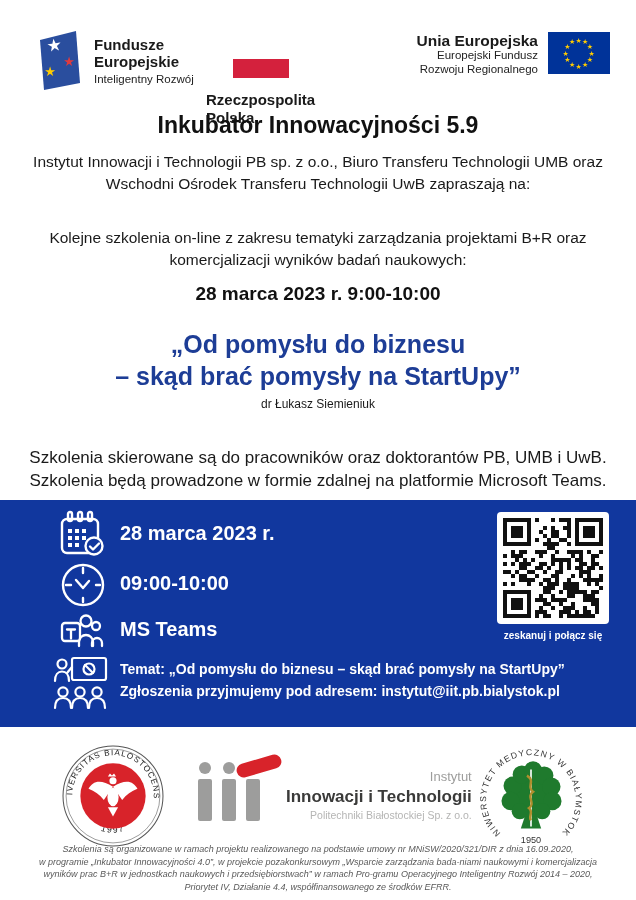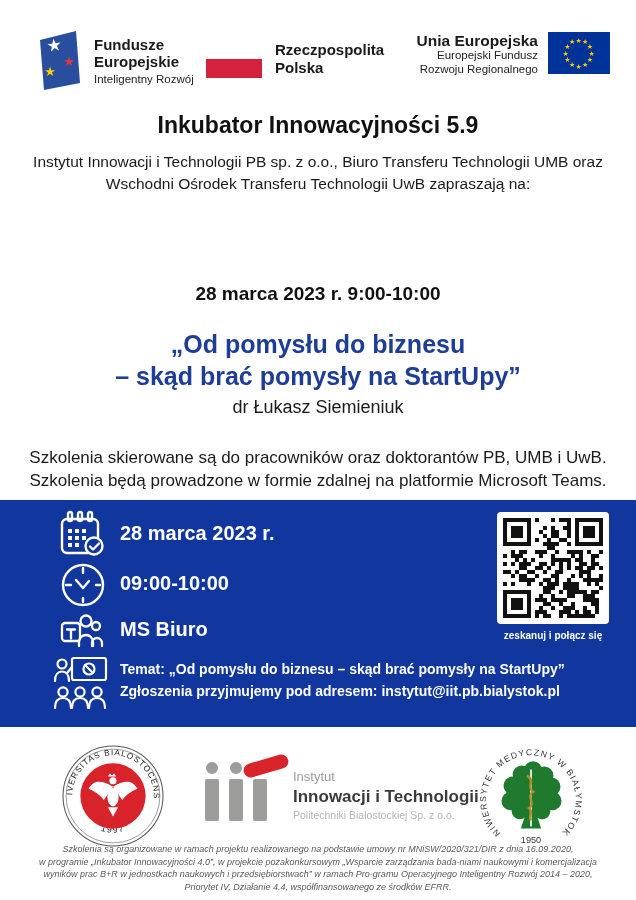--- a/index.html
+++ b/index.html
@@ -3,21 +3,21 @@
 <meta charset="utf-8">
 <style>
   html,body{margin:0;padding:0;background:#fff;}
   .poster{position:relative;width:636px;height:900px;background:#fff;overflow:hidden;
           font-family:"Liberation Sans",sans-serif;color:#1a1a1a;}
   
   .hdr{position:absolute;top:26px;left:36px;right:26px;height:78px;}
   .fe{position:absolute;left:0;top:2px;display:flex;align-items:center;gap:10px;}
   .fe-text .l1,.fe-text .l2{font-weight:bold;font-size:15px;line-height:17px;}
   .fe-text .sub{font-size:11.5px;margin-top:3px;color:#222;}
-  .pl{position:absolute;left:170px;top:14px;display:flex;align-items:center;gap:13px;}
+  .pl{position:absolute;left:170px;top:14px;display:flex;align-items:center;gap:13px;flex-direction:column;}
   .pl-flag{width:56px;height:38px;box-shadow:0 0 0 1px #ddd inset;}
   .pl-flag .w{height:19px;background:#fff;}
   .pl-flag .r{height:19px;background:#d4213d;}
   .pl-text div{font-weight:bold;font-size:15px;line-height:18px;}
   .eu{position:absolute;right:0;top:6px;display:flex;align-items:flex-start;gap:10px;}
   .eu-text{text-align:right;}
   .eu-text .t{font-weight:bold;font-size:15.5px;line-height:17px;}
   .eu-text .s{font-size:11.5px;line-height:13.5px;color:#222;}
   .eu-flag{position:relative;width:62px;height:42px;background:#003399;}
   .eu-flag span{position:absolute;color:#ffcc00;font-size:7px;line-height:7px;}
@@ -25,37 +25,37 @@
   .program-title{position:absolute;top:112px;left:0;width:100%;text-align:center;
                  font-size:23px;font-weight:bold;color:#111;}
   .organizers{position:absolute;top:151px;left:24px;right:24px;text-align:center;
               font-size:15.5px;line-height:22px;}
   .series-info{position:absolute;top:227px;left:40px;right:40px;text-align:center;
                font-size:15.5px;line-height:22px;}
   .dt-heading{position:absolute;top:283px;left:0;width:100%;text-align:center;
               font-size:19px;font-weight:bold;color:#111;}
   .event-title{position:absolute;top:328px;left:0;width:100%;text-align:center;
                font-size:25px;font-weight:bold;color:#1d3d96;line-height:32px;}
-  .speaker{position:absolute;top:397px;left:0;width:100%;text-align:center;font-size:18px;}
+  .speaker{position:absolute;top:397px;left:0;width:100%;text-align:center;font-size:12px;}
   .audience{position:absolute;top:446px;left:16px;right:16px;text-align:center;
             font-size:17px;line-height:23px;}
   
   .banner{position:absolute;top:500px;left:0;width:636px;height:227px;background:#11379e;color:#fff;}
   .b-icon{position:absolute;}
   .b-text{position:absolute;left:120px;font-weight:bold;font-size:20px;}
   .b-block{position:absolute;left:120px;top:158px;font-weight:bold;font-size:14px;line-height:22px;}
   .qr-card{position:absolute;left:497px;top:12px;width:100px;height:100px;background:#fff;
            border-radius:4px;padding:6px;}
   .qr-caption{position:absolute;left:487px;top:130px;width:132px;text-align:center;
               font-size:10px;font-weight:bold;}
   
   .footer{position:absolute;top:743px;left:0;width:636px;height:118px;}
   .uwb{position:absolute;left:62px;top:2px;}
   .umb{position:absolute;left:474px;top:0;}
-  .iit{position:absolute;left:205px;top:18px;display:flex;align-items:flex-start;gap:14px;}
+  .iit{position:absolute;left:198px;top:18px;display:flex;align-items:flex-start;gap:14px;text-align:right;}
   .iit-mark{position:relative;width:74px;height:62px;}
   .iit-col{position:absolute;width:14px;height:42px;background:#9d9d9c;border-radius:2px;top:18px;}
   .iit-dot{position:absolute;width:12px;height:12px;border-radius:50%;background:#9d9d9c;top:1px;}
   .iit-swoosh{position:absolute;width:46px;height:14px;background:#d8232a;border-radius:8px;
               left:38px;top:-2px;transform:rotate(-16deg);}
   .iit-text{padding-top:8px;}
   .iit-text .t1{color:#9d9d9c;font-size:13px;line-height:16px;}
   .iit-text .t2{color:#3a3a39;font-weight:bold;font-size:17px;line-height:23px;}
   .iit-text .t3{color:#b5b5b4;font-size:10.5px;line-height:14px;}
   
@@ -112,20 +112,21 @@
           <span style="left: 16.2417px; top: 24px;">★</span>
           <span style="left: 14.5px; top: 17.5px;">★</span>
           <span style="left: 16.2417px; top: 11px;">★</span>
           <span style="left: 21px; top: 6.24167px;">★</span>
         </div>
     </div>
   </div>
 
   <div class="program-title">Inkubator Innowacyjności 5.9</div>
   <div class="organizers">Instytut Innowacji i Technologii PB sp. z o.o., Biuro Transferu Technologii UMB oraz Wschodni Ośrodek Transferu Technologii UwB zapraszają na:</div>
+  <div class="series-info">Kolejne szkolenia on-line z zakresu tematyki  zarządzania projektami B+R oraz komercjalizacji wyników badań naukowych:</div>
   <div class="dt-heading">28 marca 2023 r. 9:00-10:00</div>
   <div class="event-title">
     <div>„Od pomysłu do biznesu</div>
     <div>– skąd brać pomysły na StartUpy”</div>
   </div>
   <div class="speaker">dr Łukasz Siemieniuk</div>
   <div class="audience">Szkolenia skierowane są do pracowników oraz doktorantów PB, UMB i UwB. Szkolenia będą prowadzone w formie zdalnej na platformie Microsoft Teams.</div>
 
   <div class="banner">
 
@@ -157,21 +158,21 @@
     <div class="b-text" style="top:72px">09:00-10:00</div>
 
     <svg class="b-icon" style="left:58px;top:110px" width="48" height="40" viewBox="0 0 48 40" fill="none" stroke="#fff" stroke-width="2.3" stroke-linecap="round">
       <circle cx="38" cy="16" r="4"></circle>
       <path d="M34 36 v-3 a5 5 0 0 1 10 0 v3"></path>
       <circle cx="28" cy="11" r="5.5"></circle>
       <path d="M21 36 v-4 a7 7 0 0 1 14 0 v4"></path>
       <rect x="4" y="13" width="18" height="18" rx="3" fill="#11379e"></rect>
       <path d="M9 19.5 h8 M13 19.5 v9"></path>
     </svg>
-    <div class="b-text" style="top:118px">MS Biuro</div>
+    <div class="b-text" style="top:118px">MS Teams</div>
 
     <svg class="b-icon" style="left:52px;top:154px" width="58" height="58" viewBox="0 0 58 58" fill="none" stroke="#fff" stroke-width="2.2" stroke-linecap="round">
       <rect x="20" y="4" width="34" height="22" rx="2"></rect>
       <circle cx="37" cy="15" r="5.5"></circle>
       <path d="M33 11 L41 19"></path>
       <circle cx="10" cy="10" r="4.5"></circle>
       <path d="M3 27 c0 -6 3 -9.5 7 -9.5 s7 3.5 7 9.5"></path>
       <path d="M15 19 L20 13"></path>
       <circle cx="11" cy="38" r="4.6"></circle>
         <circle cx="28" cy="38" r="4.6"></circle>

